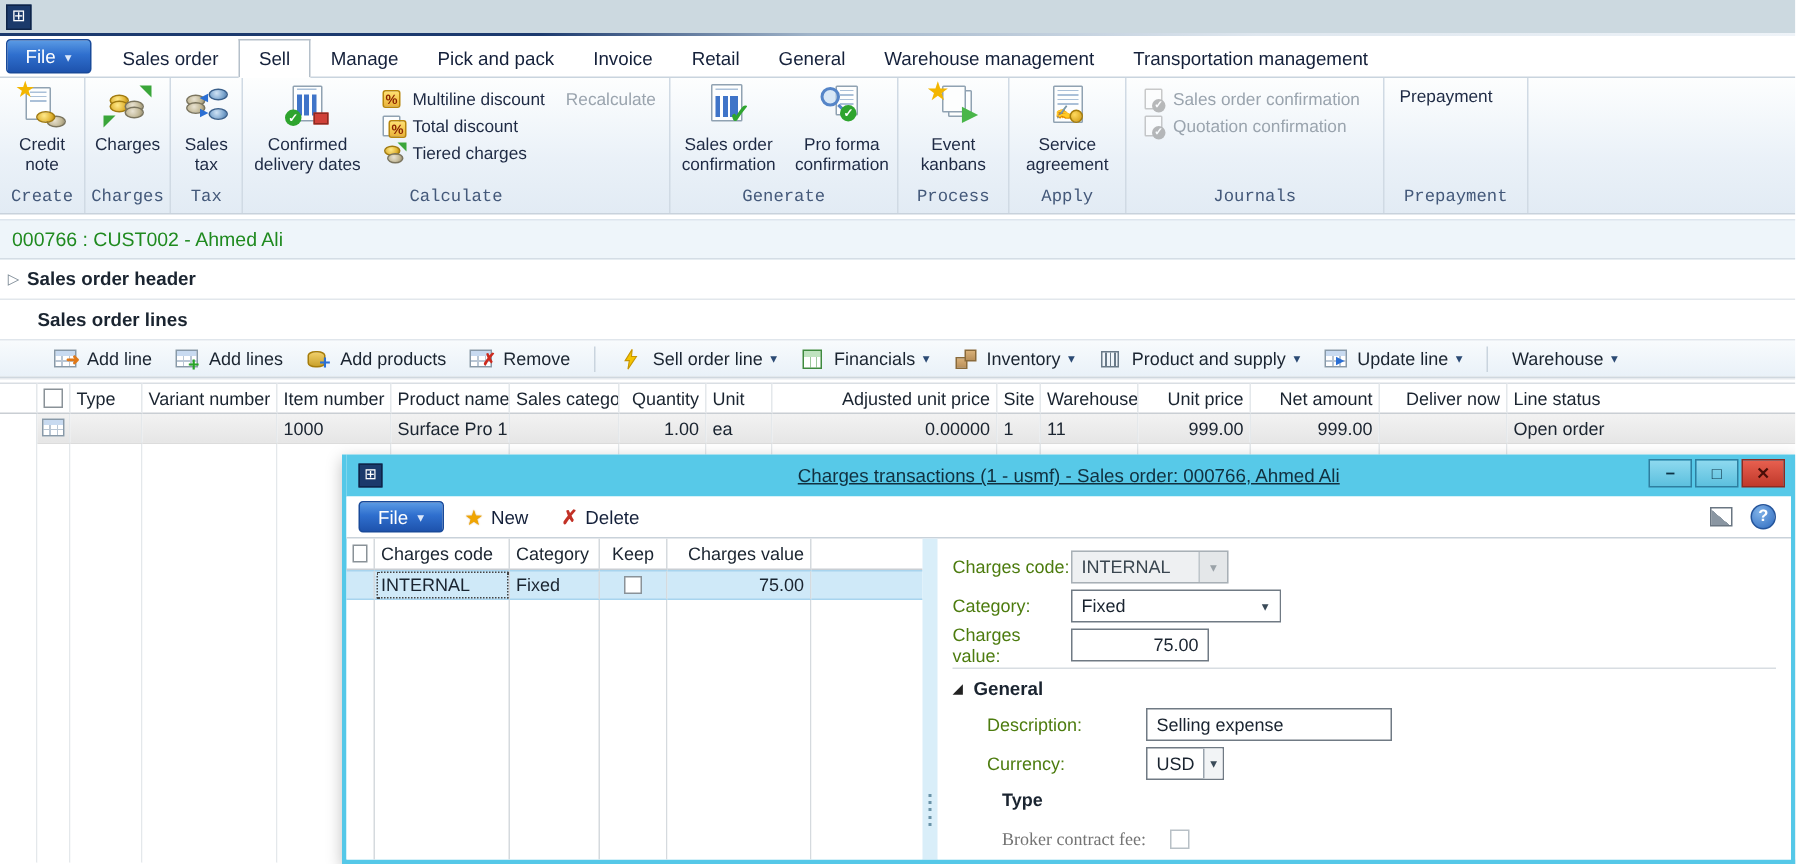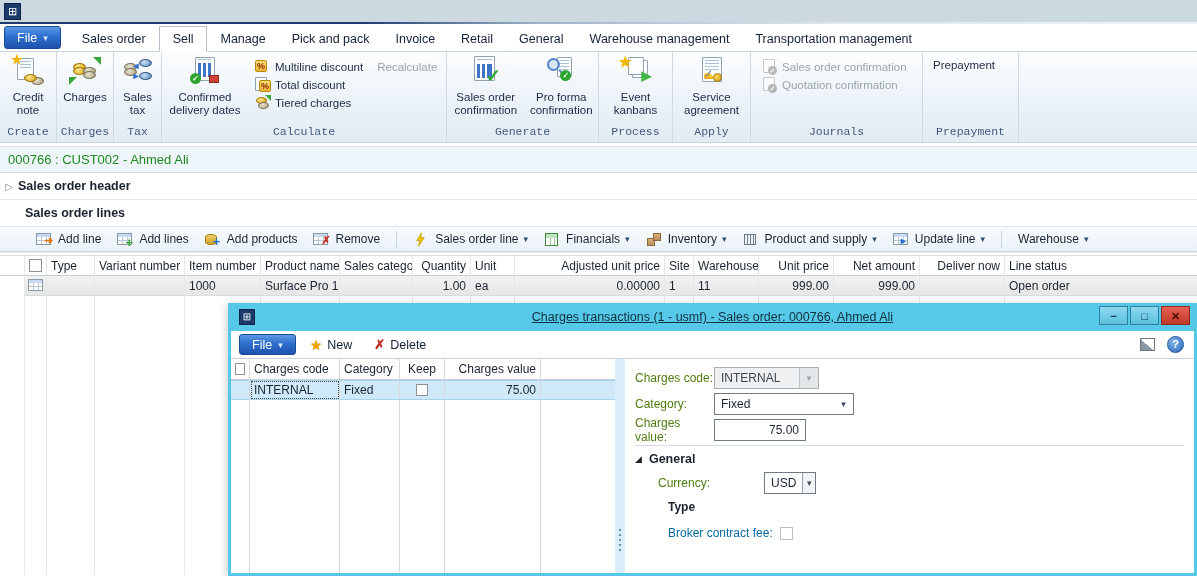--- a/index.html
+++ b/index.html
@@ -127,21 +127,21 @@
   .combo.dis { background:#eef0f2; border-color:#a8b0b6; color:#3a4650; }
   .combo.dis .cbtn { background:#e4e7e9; color:#9aa2a8; border-left-color:#bfc6cb; }
   .tinput { display:inline-block; border:1px solid #707a84; height:22px; line-height:20px; padding:0 6px; background:#fff; }
   .psep { border:none; border-top:1px solid #d8dde2; margin:4px 10px 6px 0; }
   .gsec { display:flex; align-items:center; gap:7px; margin:2px 0 6px 0; }
   .gtri { font-size:9px; color:#222; }
   .gtitle { font-weight:bold; font-size:12.5px; }
   .indent .plabel { margin-left:23px; width:106px; }
   .typehead { font-weight:bold; margin:6px 0 8px 33px; }
   .cb.dis { border-color:#b8c0c6; }
-  .graylbl { color:#0369a1; }
+  .graylbl { color:#737373;font-family:Liberation Serif, serif; }
 </style>
 </head>
 <body>
 
 <div class="app">
 
   <div class="titlebar">
     <div class="appicon">⊞</div>
   </div>
   <div class="accent"></div>
@@ -385,21 +385,21 @@
         </span>
       <span>Remove</span>
     </div>
     <div class="tsep"></div>
     <div class="titem">
       <span class="ic16">
         <svg width="15" height="15" viewBox="0 0 16 16">
             <path d="M9 1 L4 9 H7 L6 15 L12 6 H8.5 Z" fill="#f5c400" stroke="#c79600" stroke-width="0.8"></path>
           </svg>
       </span>
-      <span>Sales order line</span>
+      <span>Sell order line</span>
         <span class="dd2">▾</span>
     </div>
     <div class="titem">
       <span class="ic16">
           <span class="p-calc" style="left:1px;top:1px"></span>
         </span>
       <span>Financials</span>
         <span class="dd2">▾</span>
     </div>
     <div class="titem">
@@ -578,20 +578,24 @@
         <div class="prow">
           <span class="plabel">Charges value:</span>
           <span class="tinput num" style="width:92px;text-align:right">75.00</span>
         </div>
         <hr class="psep">
         <div class="gsec">
           <span class="gtri">◢</span>
           <span class="gtitle">General</span>
         </div>
         <div class="prow indent">
+          <span class="plabel">Description:</span>
+          <span class="tinput" style="width:164px">Selling expense</span>
+        </div>
+        <div class="prow indent">
           <span class="plabel">Currency:</span>
           <span class="combo" style="width:52px">
             <span class="cval">USD</span>
             <span class="cbtn">▾</span>
           </span>
         </div>
         <div class="typehead">Type</div>
         <div class="prow indent">
           <span class="plabel graylbl" style="margin-left:33px;width:112px">Broker contract fee:</span>
           <span class="cb dis"></span>

